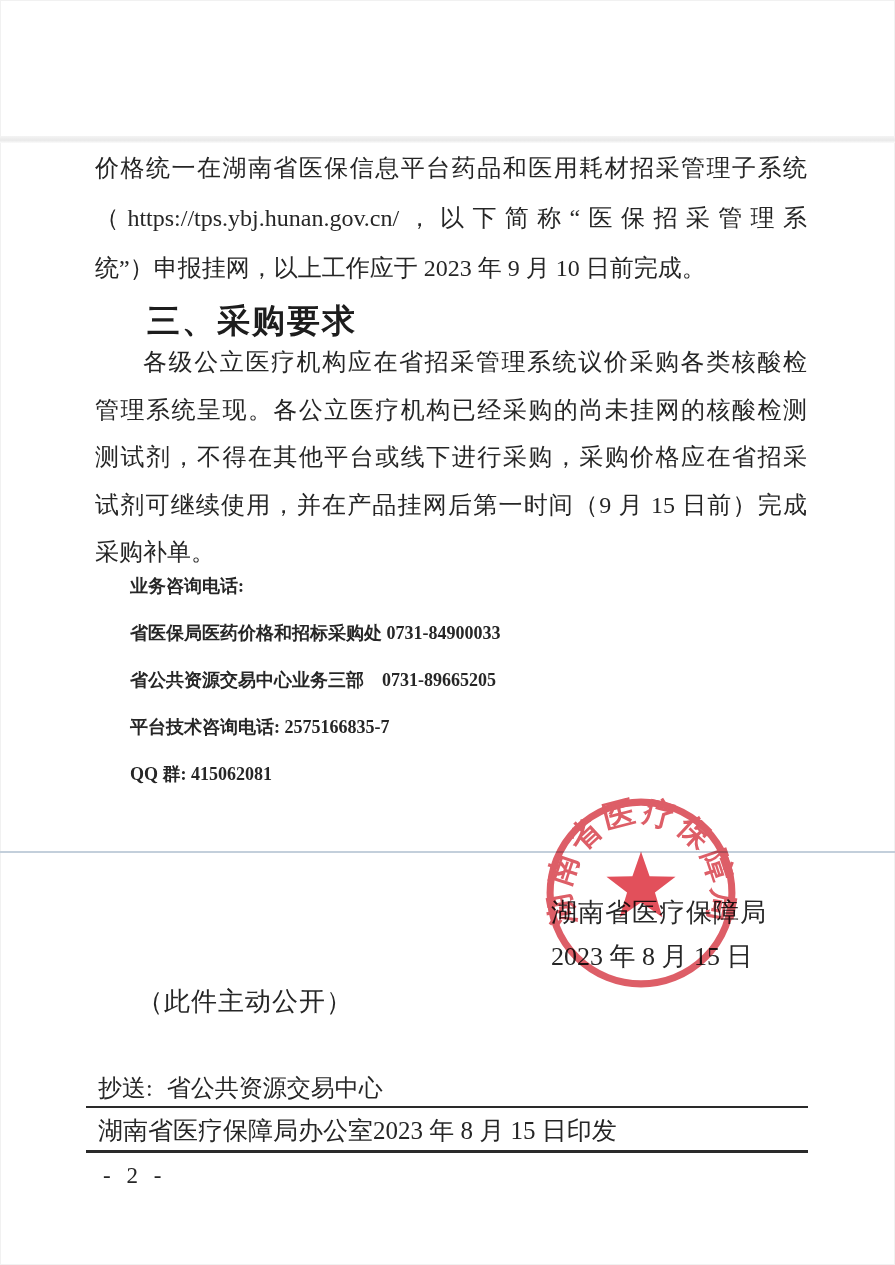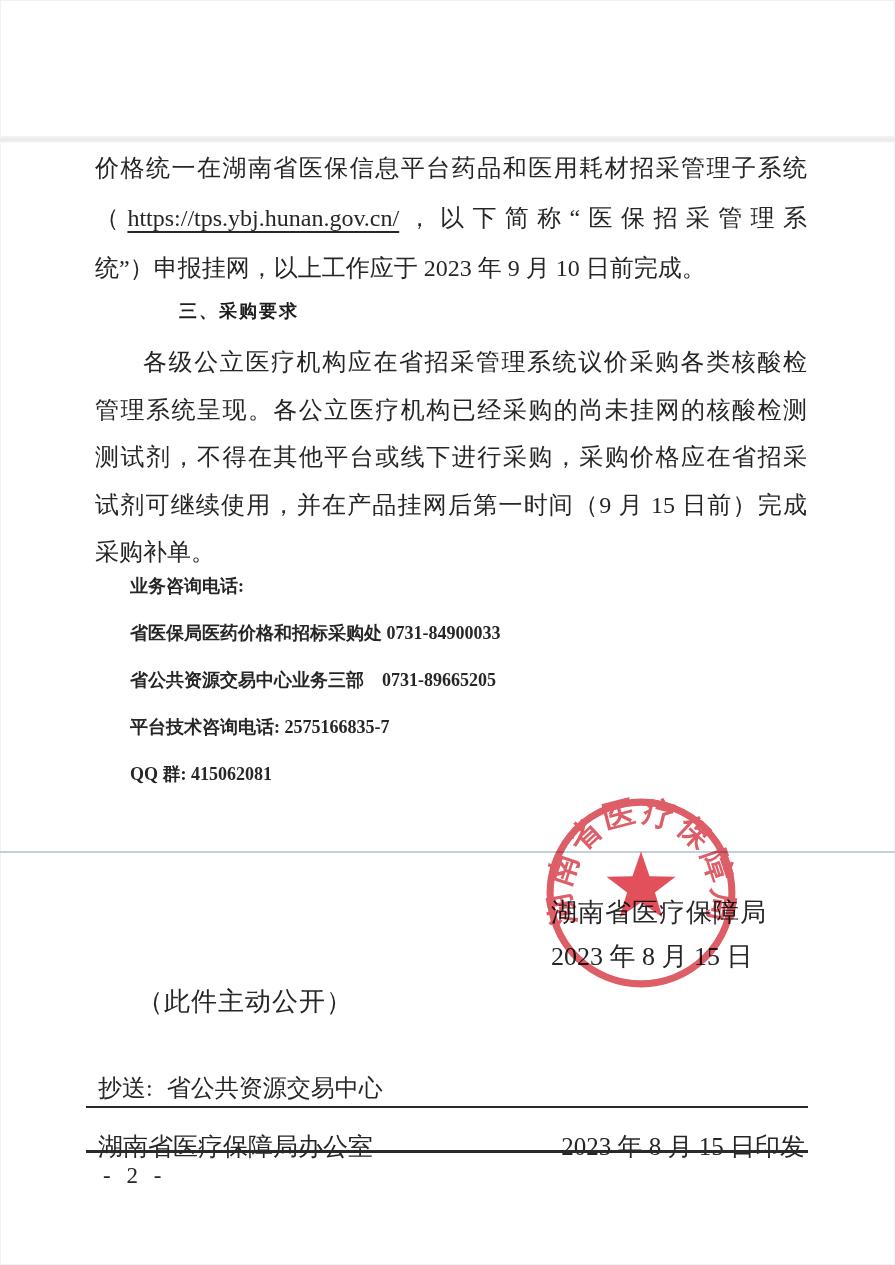--- a/index.html
+++ b/index.html
@@ -17,26 +17,26 @@
     background:linear-gradient(#f4f4f4,#e9e9e9 60%,#fbfbfb);}
   .stitch-line{position:absolute;left:0;top:851px;width:895px;height:2px;background:#c3cfdb;}
 
   
   .para{position:absolute;left:95px;width:712px;font-size:24px;}
   .line{text-align:justify;text-align-last:justify;line-height:inherit;}
   .line.last{text-align-last:left;}
   .para1{top:143px;line-height:50px;}
   .para2{top:339px;line-height:47.5px;}
   .para2 .line.indent{text-indent:48px;}
-  .url{text-decoration:underline;text-decoration-thickness:1.5px;text-underline-offset:5px;}
+  .url{text-decoration-thickness:1.5px;text-underline-offset:5px;}
 
   .heading{
     position:absolute;left:147px;top:299px;
     font-family:"Liberation Sans","DejaVu Sans",sans-serif;
-    font-weight:700;font-size:18px;letter-spacing:2px;color:#1d1d1d;margin-left:32px;
+    font-weight:700;font-size:33px;letter-spacing:2px;color:#1d1d1d;
   }
 
   .contacts{position:absolute;left:130px;top:563px;width:680px;
     font-size:18px;line-height:47px;font-weight:bold;}
   .contacts div{white-space:pre;}
 
   
   .sig-org{position:absolute;left:551px;top:895px;font-size:26px;letter-spacing:1px;}
   .sig-date{position:absolute;left:551px;top:939px;font-size:26px;}
 
@@ -48,21 +48,21 @@
 
   .disclosure{position:absolute;left:137px;top:984px;font-size:26px;letter-spacing:1px;}
 
   
   .footer-cc{position:absolute;left:98px;top:1072px;font-size:24px;}
   .footer-cc .cc-value{margin-left:14px;}
   .rule{position:absolute;left:86px;width:722px;height:2px;background:#2a2a2a;}
   .rule1{top:1106px;}
   .rule2{top:1150px;height:3px;}
   .issuer-row{position:absolute;left:98px;top:1114px;width:707px;
-    display:flex;justify-content:space-between;font-size:25px;margin-top:16px;}
+    display:flex;justify-content:flex-start;font-size:25px;}
   .page-number{position:absolute;left:103px;top:1163px;font-size:23px;letter-spacing:5px;}
 </style>
 </head>
 <body>
 
 <div class="page">
 
   <div class="band-top"></div>
   <div class="stitch-line"></div>
 

